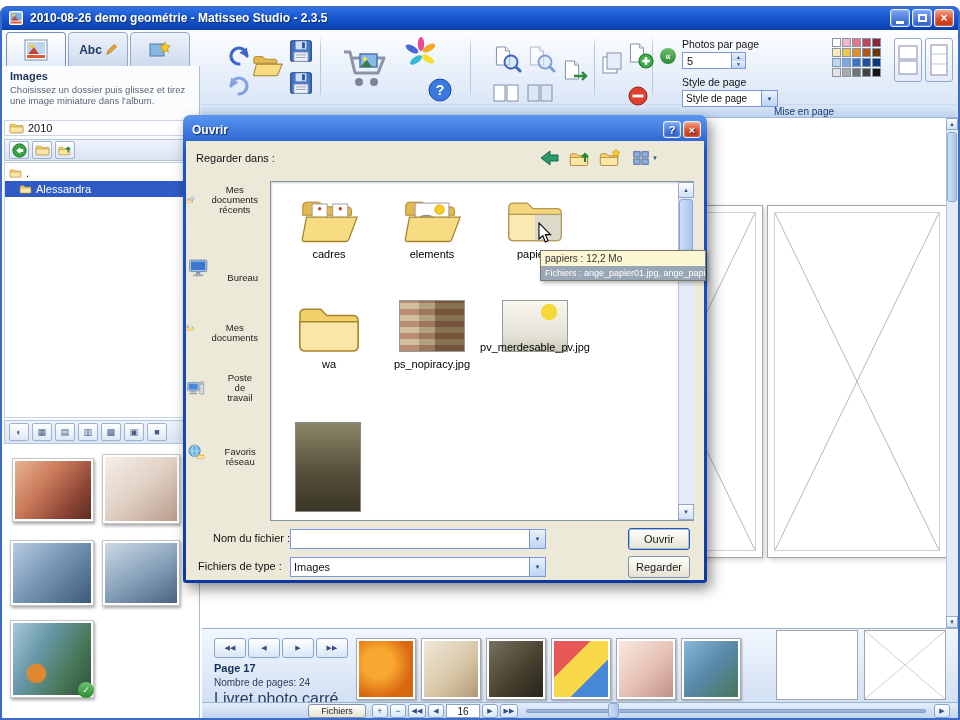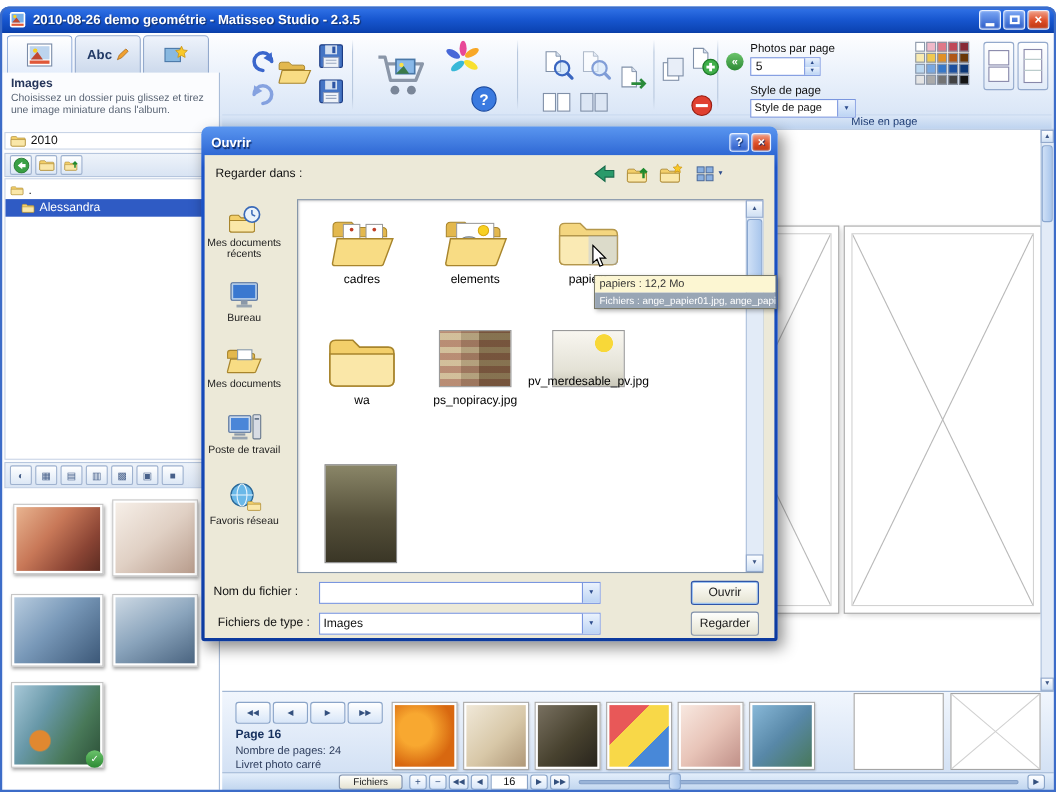--- a/index.html
+++ b/index.html
@@ -40,21 +40,21 @@
   .mini-page{background:#fff;border:1px solid #a9a9a9;box-shadow:1px 1px 2px rgba(0,0,0,.3);padding:2px}
   .mini-page>div{width:100%;height:100%}
   .bottombar{left:202px;top:702px;width:756px;height:18px;background:linear-gradient(180deg,#e3eefb,#bdd3ed);border-top:1px solid #9ab4d4;z-index:4}
   .xp-btn{background:linear-gradient(180deg,#fefefc,#f2f1e6 50%,#e4e2d2);border:1px solid #8292ac;border-radius:3px;font-size:11px;color:#1a1a1a;display:flex;align-items:center;justify-content:center;cursor:pointer}
   .xp-btn.default{border-color:#2f55a8;box-shadow:inset 0 0 0 1px #9cc2f0}
   .combo{background:#fff;border:1px solid #7a96df;display:flex;align-items:center;font-size:11px;padding-left:3px;gap:3px}
   .combo .arrow{margin-left:auto;align-self:stretch;width:16px;background:linear-gradient(180deg,#eaf2fd,#bcd4f4);border-left:1px solid #7a96df;display:flex;align-items:center;justify-content:center;font-size:6px;color:#2c4c8c;cursor:pointer}
   .dialog{left:183px;top:115px;width:524px;height:468px;padding:3px;border-radius:7px 7px 3px 3px;background:linear-gradient(180deg,#5a96f0,#1c54c8 8%,#1142ae 85%,#0c3a9e);box-shadow:4px 6px 14px rgba(0,0,0,.45);z-index:20}
   .dlg-title{height:23px;display:flex;align-items:center;color:#fff;font-weight:bold;font-size:12px;padding:0 3px 0 6px;text-shadow:1px 1px 1px #0c2a66}
   .dlg-body{position:relative;height:439px;background:#ece9d8}
-  .place{position:absolute;left:0;width:72px;display:flex;flex-direction:column;align-items:center;gap:2px;cursor:pointer}
+  .place{position:absolute;left:0;width:72px;display:flex;flex-direction:row;align-items:flex-end;gap:17px;cursor:pointer}
   .place .cap{font-size:9.5px;color:#1c1c1c;text-align:center;line-height:10px}
   .filelist{position:absolute;left:84px;top:40px;width:424px;height:340px;background:#fff;border:1px solid #8696a8;box-shadow:inset 1px 1px 2px rgba(0,0,0,.18)}
   .flabel{position:absolute;font-size:11px;text-align:center;color:#000;white-space:nowrap;overflow:hidden}
   .tooltip{left:540px;top:250px;width:166px;z-index:40;border:1px solid #7a7a6a;box-shadow:2px 2px 4px rgba(0,0,0,.3)}
   .tooltip .l1{background:#fcf6d2;color:#333;font-size:10px;padding:2px 4px;white-space:nowrap;overflow:hidden}
   .tooltip .l2{background:#99a6b5;color:#fff;font-size:9px;padding:2px 4px;white-space:nowrap;overflow:hidden}
   .lbl{position:absolute;font-size:11px;color:#111}
   .swatchwrap{display:flex;flex-wrap:wrap;gap:1px;width:56px}
   .swatch{width:9px;height:9px;border:1px solid #8a96a8}
   .layout-btn{background:linear-gradient(180deg,#ffffff,#e2ebf8);border:1px solid #93a9cc;border-radius:3px;display:flex;align-items:center;justify-content:center;cursor:pointer}
@@ -364,23 +364,23 @@
 <div class="abs sbar" style="left:946px;top:118px;width:12px;height:510px"></div>
 <div class="abs sbtn" style="left:946px;top:118px;width:12px;height:12px">▲</div>
 <div class="abs sbtn" style="left:946px;top:616px;width:12px;height:12px">▼</div>
 <div class="abs sthumb" style="left:947px;top:132px;width:10px;height:70px"></div>
 
 <div class="abs filmstrip"></div>
 <div class="abs strip-btn" style="left:214px;top:638px;width:32px;height:20px">◀◀</div>
 <div class="abs strip-btn" style="left:248px;top:638px;width:32px;height:20px">◀</div>
 <div class="abs strip-btn" style="left:282px;top:638px;width:32px;height:20px">▶</div>
 <div class="abs strip-btn" style="left:316px;top:638px;width:32px;height:20px">▶▶</div>
-<div class="abs" style="left:214px;top:662px;font-weight:bold;font-size:11px;color:#16305e">Page 16</div>
+<div class="abs" style="left:214px;top:662px;font-weight:bold;font-size:11px;color:#16305e">Page 17</div>
 <div class="abs" style="left:214px;top:677px;font-size:10px;color:#2c3c5c">Nombre de pages: 24</div>
-<div class="abs" style="left:214px;top:690px;font-size:10px;color:#2c3c5c">Livret photo carré</div>
+<div class="abs" style="left:214px;top:690px;font-size:16px;color:#2c3c5c">Livret photo carré</div>
 
 <div class="abs mini-page" style="left:356px;top:638px;width:60px;height:62px">
     <div style="background:radial-gradient(circle at 35% 40%, #f8a830 0 30%, #d86810 70%)"></div>
   </div>
 <div class="abs mini-page" style="left:421px;top:638px;width:60px;height:62px">
     <div style="background:linear-gradient(135deg,#f0e8d8 0%,#d8c8a8 55%,#b09878 100%)"></div>
   </div>
 <div class="abs mini-page" style="left:486px;top:638px;width:60px;height:62px">
     <div style="background:linear-gradient(135deg,#787060 0%,#48422f 55%,#28241c 100%)"></div>
   </div>
@@ -531,21 +531,21 @@
       <div class="flabel" style="left:198px;top:159px;width:132px">pv_merdesable_pv.jpg</div>
 
       <div class="abs" style="left:24px;top:240px;width:66px;height:90px;border:1px solid #888;background:linear-gradient(180deg,#8a8668 0%,#55503a 55%,#3a3626 100%)"></div>
 
       <div class="abs sbar" style="left:407px;top:0px;width:16px;height:338px"></div>
       <div class="abs sbtn" style="left:407px;top:0px;width:16px;height:16px">▲</div>
       <div class="abs sbtn" style="left:407px;top:322px;width:16px;height:16px">▼</div>
       <div class="abs sthumb" style="left:408px;top:17px;width:14px;height:54px"></div>
     </div>
 
-    <div class="lbl" style="left:8px;top:391px">Nom du fichier :</div>
+    <div class="lbl" style="left:27px;top:391px">Nom du fichier :</div>
     <div class="combo abs" style="left:104px;top:388px;width:256px;height:20px">
       <span></span>
       <span class="arrow">▼</span>
     </div>
     <div class="abs xp-btn default" style="left:442px;top:387px;width:62px;height:22px">Ouvrir</div>
 
     <div class="lbl" style="left:12px;top:419px">Fichiers de type :</div>
     <div class="combo abs" style="left:104px;top:416px;width:256px;height:20px">
       <span>Images</span>
       <span class="arrow">▼</span>

